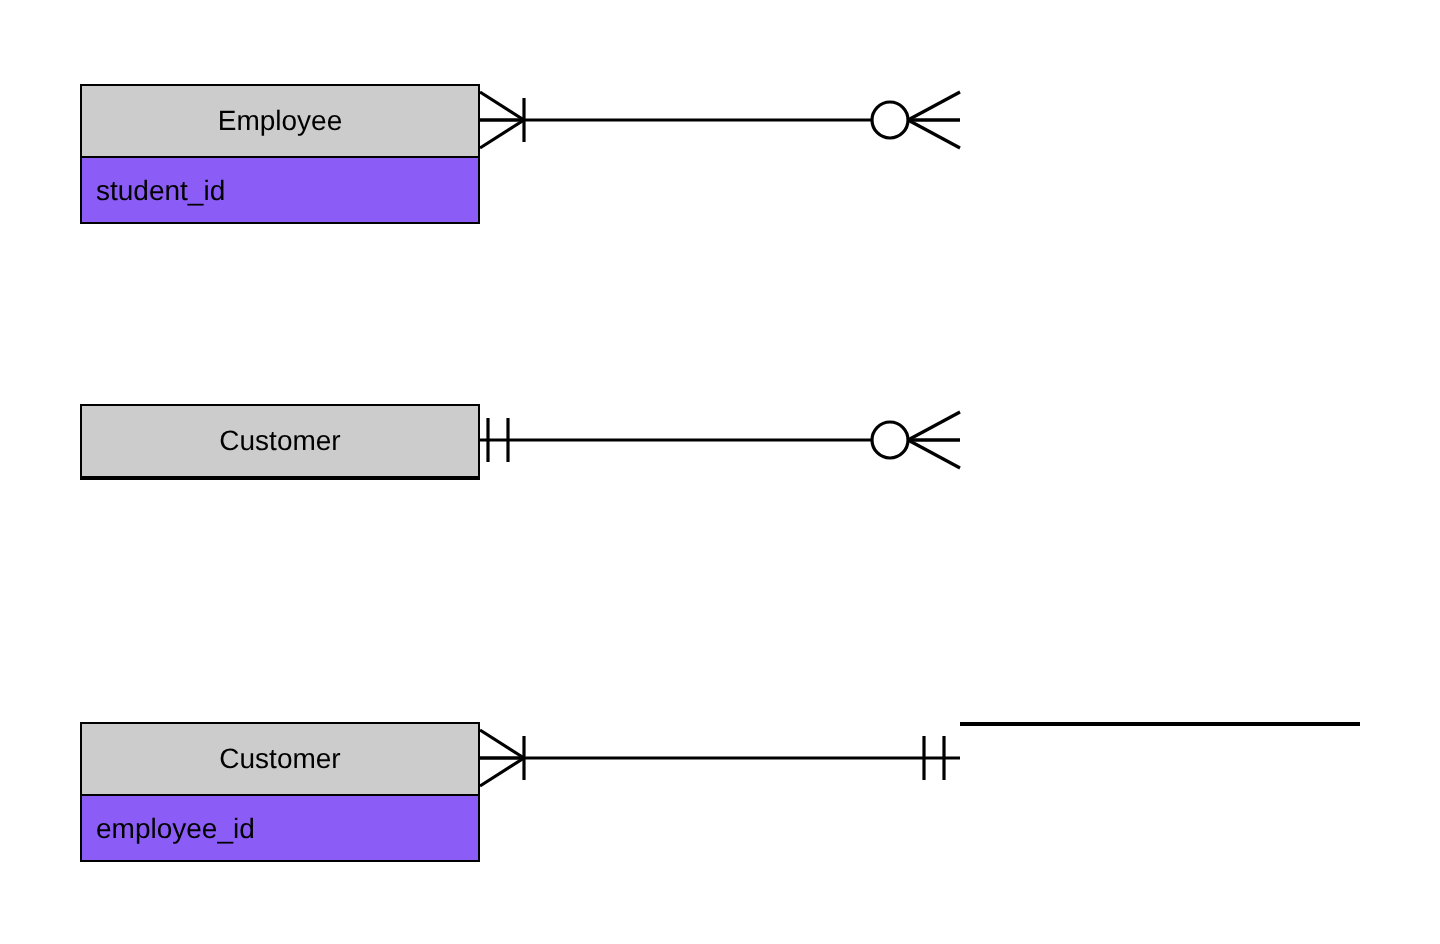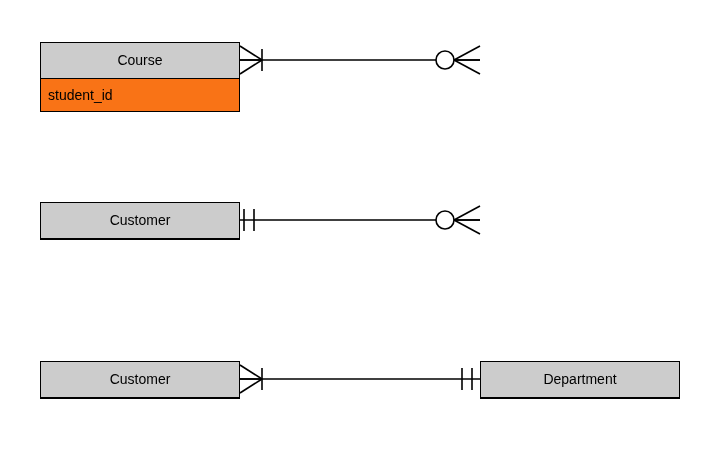--- a/index.html
+++ b/index.html
@@ -41,21 +41,21 @@
     background: #cccccc;
     border-bottom: 1px solid #000000;
     text-align: center;
     font-size: 14px;
     color: #000000;
     overflow: hidden;
     white-space: nowrap;
   }
   .entity-attrs {
     height: 32px;
-    background: #f97316;
+    background: #8b5cf6;
   }
   .attr {
     height: 32px;
     line-height: 32px;
     padding-left: 7px;
     font-size: 14px;
     color: #000000;
     white-space: nowrap;
     overflow: hidden;
   }
@@ -73,21 +73,21 @@
   }
 </style>
 </head>
 <body>
 
 <div id="canvas">
 
   <div class="erd-row" style="top:42px;">
 
     <div class="entity left">
-      <div class="entity-header">Course</div>
+      <div class="entity-header">Employee</div>
       <div class="entity-attrs">
         <div class="attr">student_id</div>
       </div>
     </div>
 
     <div class="connector">
       <svg width="248" height="70" viewBox="0 0 248 70">
 
         <line x1="4" y1="18" x2="244" y2="18" stroke="#000" stroke-width="1.6"></line>
 
@@ -132,20 +132,23 @@
         </g>
       </svg>
     </div>
 
   </div>
 
   <div class="erd-row" style="top:361px;">
 
     <div class="entity left">
       <div class="entity-header">Customer</div>
+      <div class="entity-attrs">
+        <div class="attr">employee_id</div>
+      </div>
     </div>
 
     <div class="connector">
       <svg width="248" height="70" viewBox="0 0 248 70">
         <line x1="4" y1="18" x2="244" y2="18" stroke="#000" stroke-width="1.6"></line>
 
         <g>
           <line x1="4" y1="4" x2="26" y2="18" stroke="#000" stroke-width="1.6"></line>
           <line x1="4" y1="32" x2="26" y2="18" stroke="#000" stroke-width="1.6"></line>
           <line x1="4" y1="18" x2="26" y2="18" stroke="#000" stroke-width="1.6"></line>
@@ -153,17 +156,16 @@
         </g>
 
         <g>
           <line x1="226" y1="7" x2="226" y2="29" stroke="#000" stroke-width="1.6"></line>
           <line x1="236" y1="7" x2="236" y2="29" stroke="#000" stroke-width="1.6"></line>
         </g>
       </svg>
     </div>
 
     <div class="entity right">
-      <div class="entity-header">Department</div>
     </div>
   </div>
 
 </div>
 
 </body></html>

